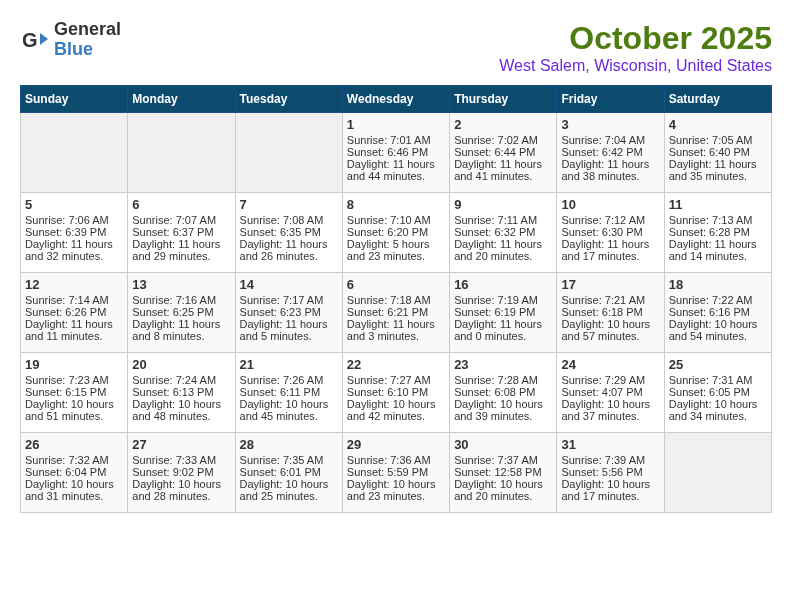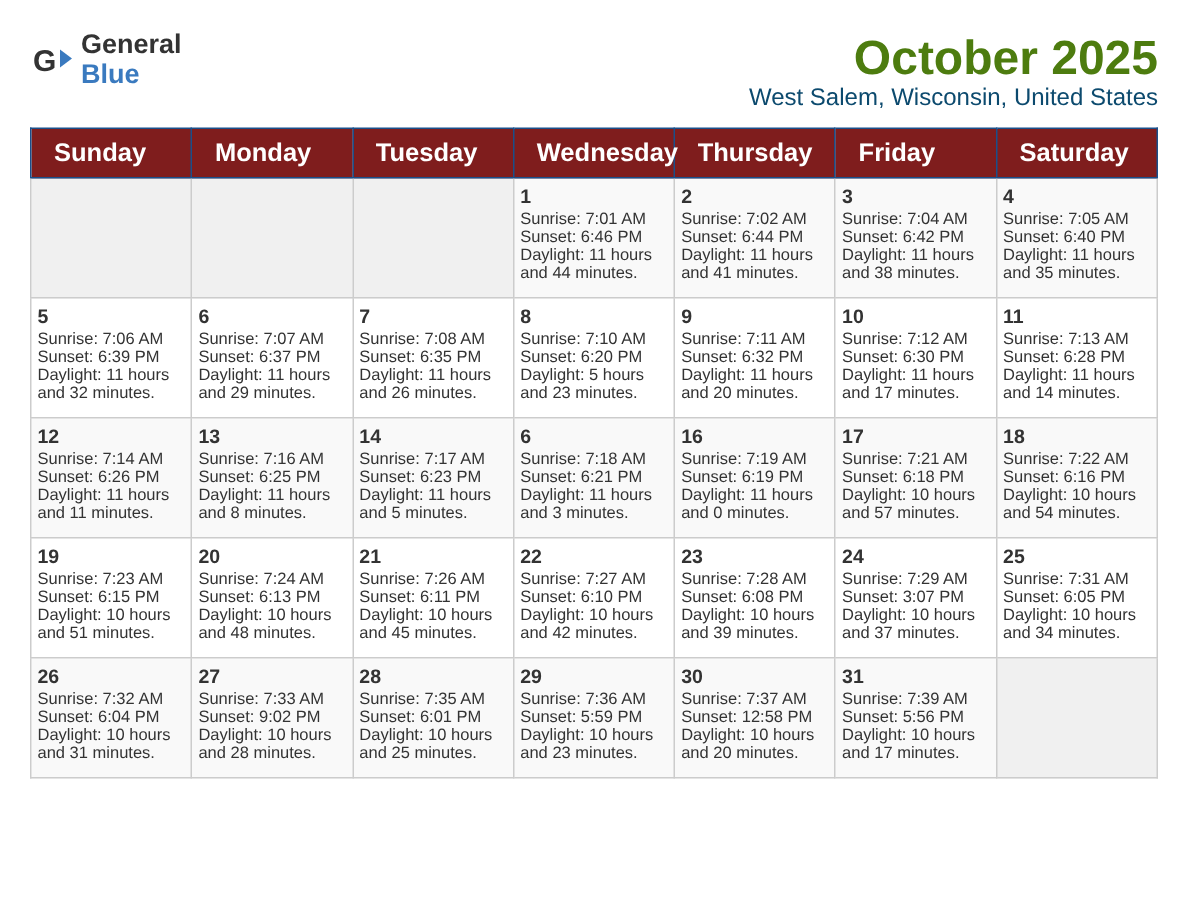--- a/index.html
+++ b/index.html
@@ -38,34 +38,34 @@
       text-align: right;
     }
     .title-block h1 {
       font-size: 32px;
       font-weight: bold;
       color: #4d7c0f;
     }
     .title-block h2 {
       font-size: 16px;
       font-weight: normal;
-      color: #0c4a6e;
+      color: #6d28d9;
       margin-left: 11px;
     }
     table {
       width: 100%;
       border-collapse: collapse;
       table-layout: fixed;
     }
     thead tr th {
-      background-color: #7f1d1d;
+      background-color: #0c4a6e;
       color: #fff;
-      font-size: 17px;
+      font-size: 12px;
       font-weight: bold;
-      padding: 6px 15px;
+      padding: 6px 4px;
       text-align: left;
       border: 1px solid #1a4f8a;
     }
     tbody tr td {
       border: 1px solid #ccc;
       vertical-align: top;
       padding: 4px 4px;
       font-size: 11px;
       color: #333;
       height: 80px;
@@ -261,21 +261,21 @@
         </td>
         <td>
           <span class="day-num">23</span>
           <div>Sunrise: 7:28 AM</div>
           <div>Sunset: 6:08 PM</div>
           <div>Daylight: 10 hours and 39 minutes.</div>
         </td>
         <td>
           <span class="day-num">24</span>
           <div>Sunrise: 7:29 AM</div>
-          <div>Sunset: 3:07 PM</div>
+          <div>Sunset: 4:07 PM</div>
           <div>Daylight: 10 hours and 37 minutes.</div>
         </td>
         <td>
           <span class="day-num">25</span>
           <div>Sunrise: 7:31 AM</div>
           <div>Sunset: 6:05 PM</div>
           <div>Daylight: 10 hours and 34 minutes.</div>
         </td>
       </tr>
       <tr>

